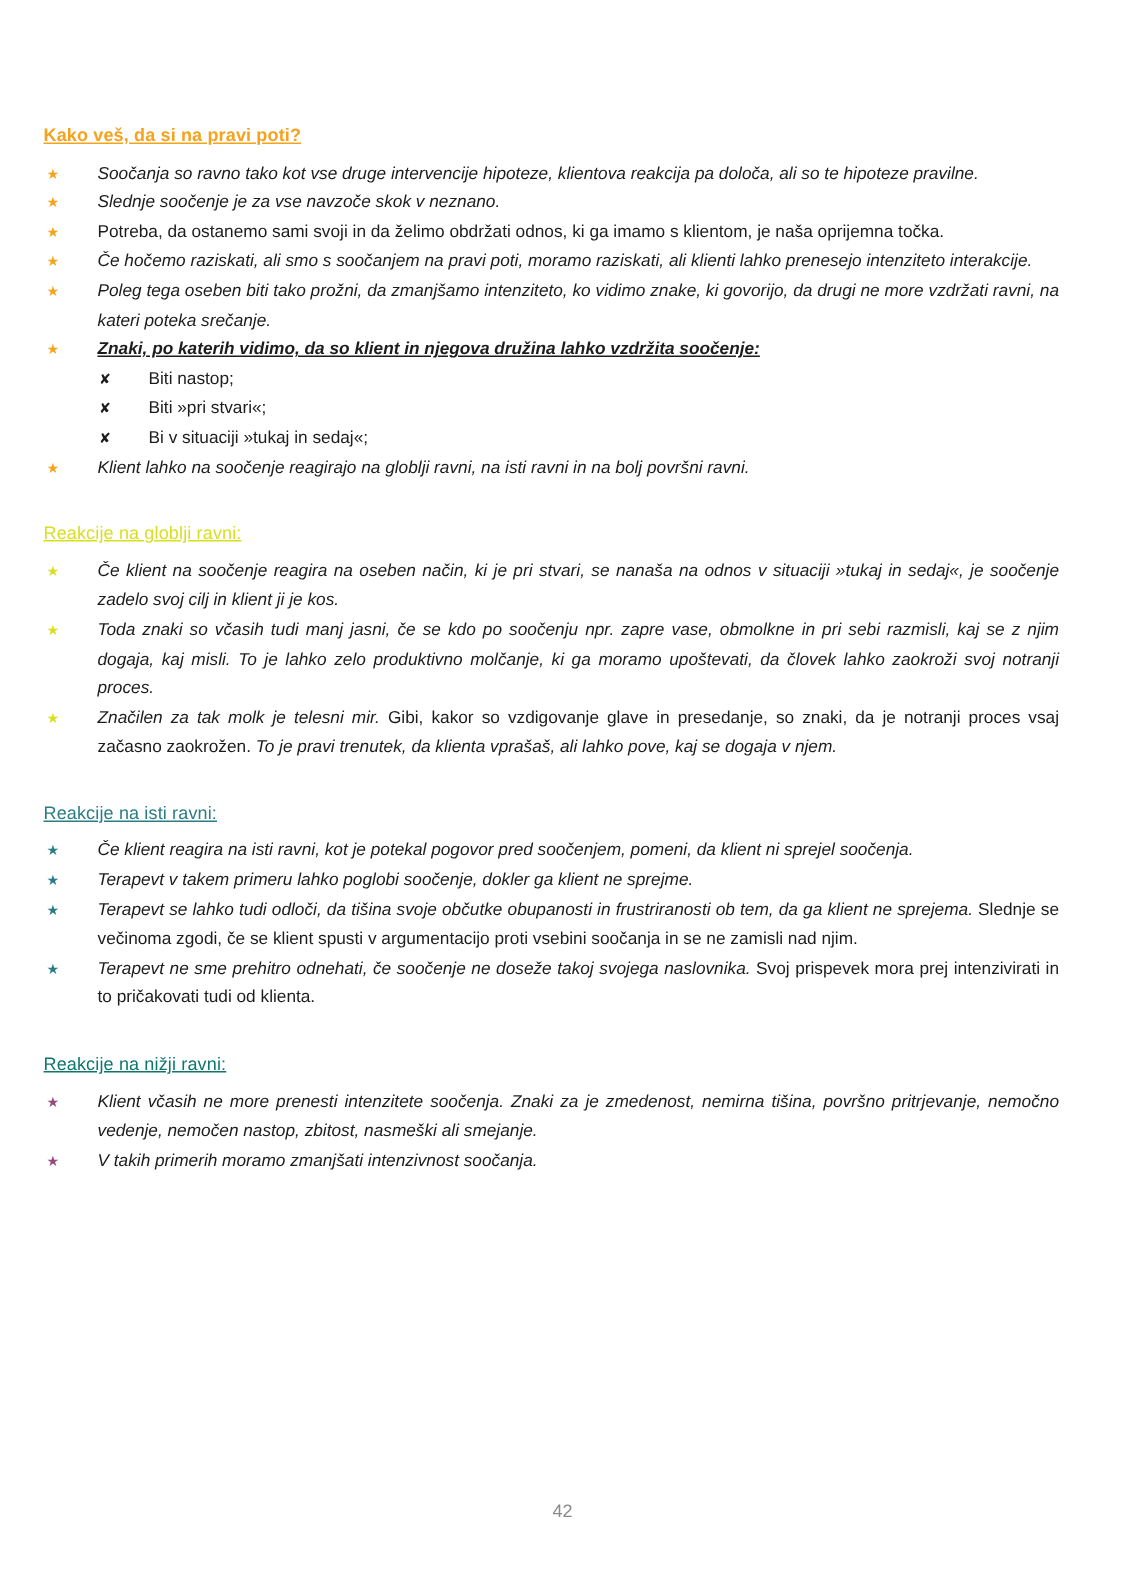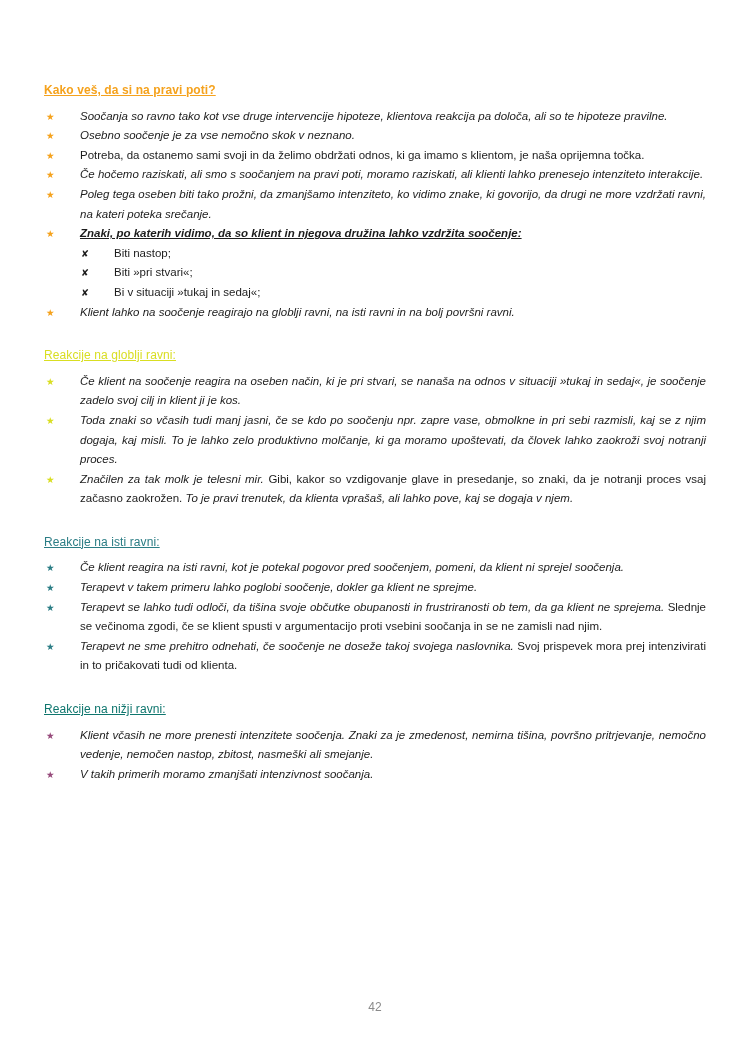--- a/index.html
+++ b/index.html
@@ -6,21 +6,21 @@
   body {
     width:750px; height:1061px;
     background:#ffffff;
     font-family:"Liberation Sans","DejaVu Sans",sans-serif;
     color:#1c1c1c;
     position:relative;
     overflow:hidden;
   }
   .page { position:absolute; inset:0; background:#ffffff; }
   .content {
-    position:absolute; left:44px; right:44px; top:81px;
+    position:absolute; left:29px; right:44px; top:81px;
     font-size:11.5px; line-height:19.6px;
   }
   .doc-section + .doc-section { margin-top:24px; }
   .heading {
     font-size:12px;
     text-decoration:underline;
     margin-bottom:6px;
     letter-spacing:0.1px;
   }
   .heading.bold { font-weight:bold; }
@@ -58,21 +58,21 @@
 <div class="page">
   <div class="content">
       <section class="doc-section">
         <div class="heading bold" style="color: rgb(245, 162, 29);">Kako veš, da si na pravi poti?</div>
         <div class="bullet-item">
           <span class="star-marker" style="color: rgb(245, 162, 29);">★</span>
           <div class="bullet-text"><span class="it ">Soočanja so ravno tako kot vse druge intervencije hipoteze, klientova reakcija pa določa, ali so te hipoteze pravilne.</span></div>
         </div>
         <div class="bullet-item">
           <span class="star-marker" style="color: rgb(245, 162, 29);">★</span>
-          <div class="bullet-text"><span class="it ">Osebno soočenje je za vse nemočno skok v neznano.</span></div>
+          <div class="bullet-text"><span class="it ">Slednje soočenje je za vse navzoče skok v neznano.</span></div>
         </div>
         <div class="bullet-item">
           <span class="star-marker" style="color: rgb(245, 162, 29);">★</span>
           <div class="bullet-text"><span>Potreba, da ostanemo sami svoji in da želimo obdržati odnos, ki ga imamo s klientom, je naša oprijemna točka.</span></div>
         </div>
         <div class="bullet-item">
           <span class="star-marker" style="color: rgb(245, 162, 29);">★</span>
           <div class="bullet-text"><span class="it ">Če hočemo raziskati, ali smo s soočanjem na pravi poti, moramo raziskati, ali klienti lahko prenesejo intenziteto interakcije.</span></div>
         </div>
         <div class="bullet-item">

